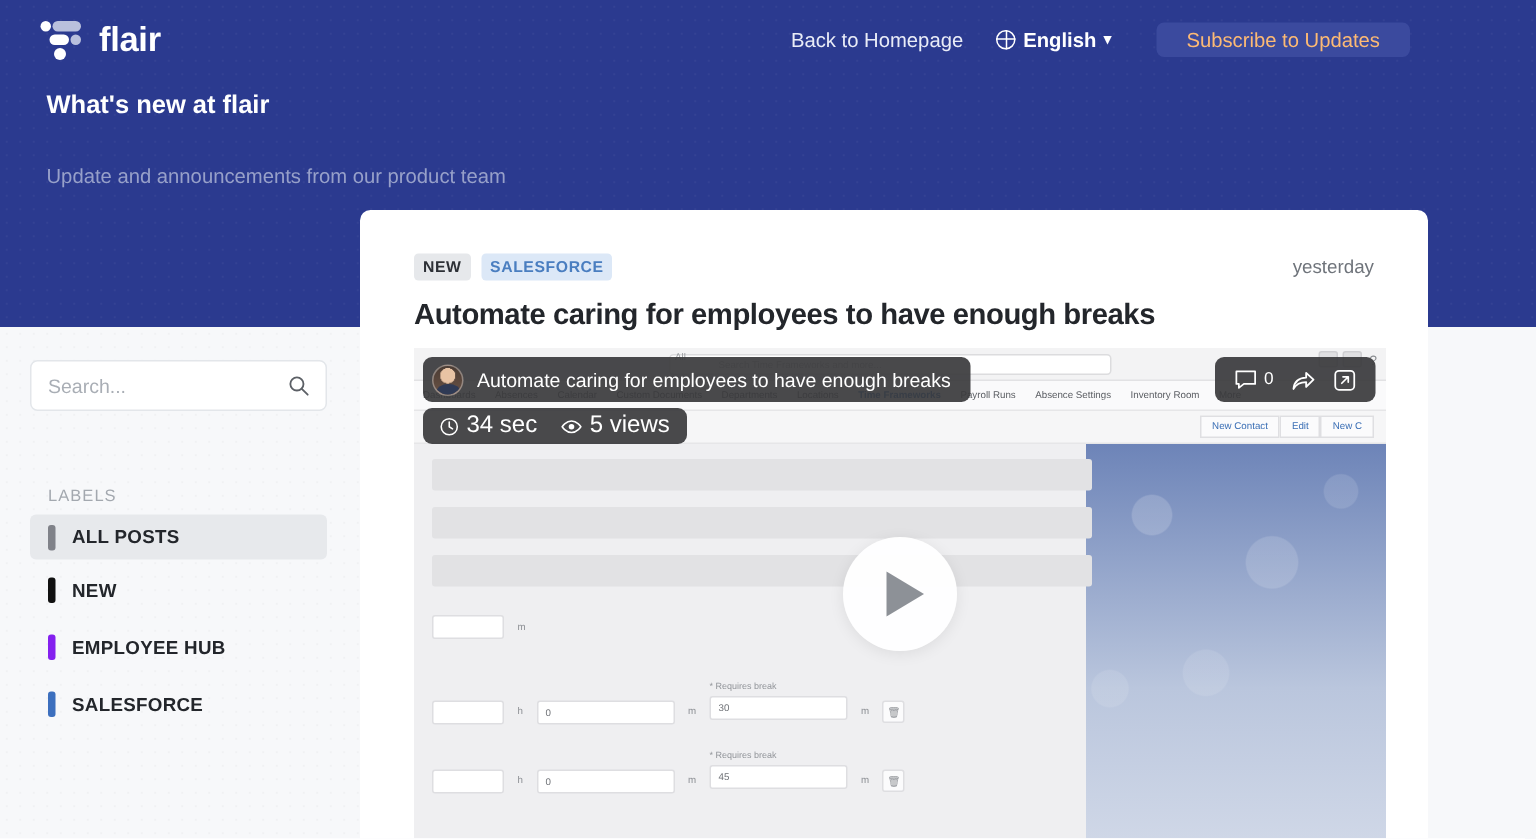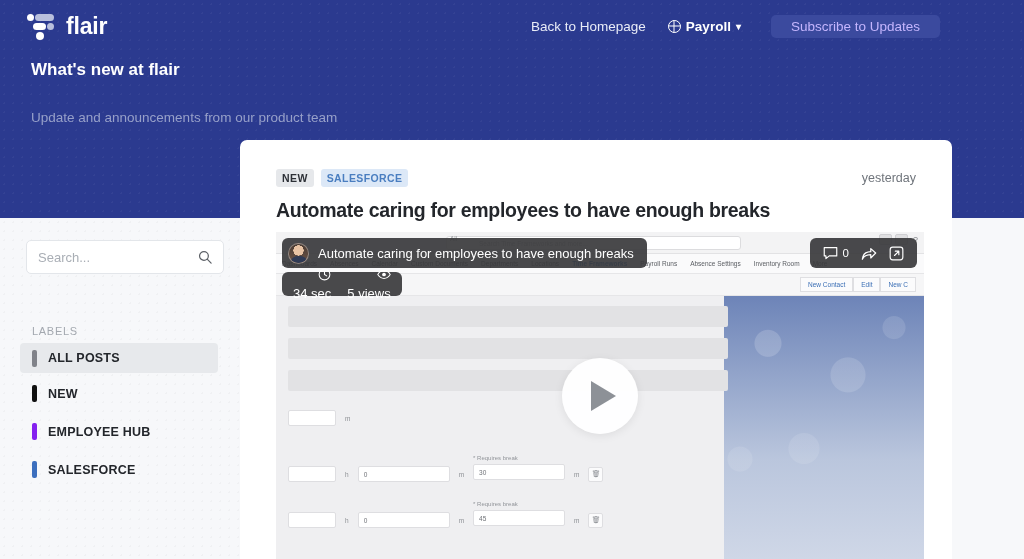--- a/index.html
+++ b/index.html
@@ -122,21 +122,21 @@
   }
   .caret {
     font-size: 10px;
     line-height: 1;
     margin-top: 1px;
   }
 
   .subscribe-btn {
     margin-left: 30px;
     background: #3b4a9e;
-    color: #c4b5fd;
+    color: #fdba74;
     font-size: 13.5px;
     padding: 4px 20px;
     border-radius: 5px;
     cursor: pointer;
     white-space: nowrap;
   }
 
   .page-title {
     position: absolute;
     left: 31px;
@@ -161,21 +161,21 @@
     top: 218px;
     width: 240px;
     height: 341px;
     background: #f7f8fa;
     background-image: radial-gradient(rgba(0,0,0,0.028) 1px, transparent 1px);
     background-size: 9px 9px;
   }
 
   .search-box {
     position: absolute;
-    left: 26px;
+    left: 20px;
     top: 22px;
     width: 198px;
     height: 34px;
     background: #ffffff;
     border: 1px solid #e3e6ea;
     border-radius: 5px;
     display: flex;
     align-items: center;
     padding: 0 11px;
   }
@@ -509,26 +509,25 @@
     height: 24px;
     background: rgba(58,58,60,0.92);
     border-radius: 6px;
     display: flex;
     align-items: center;
     gap: 6px;
     padding: 0 11px;
   }
   .ov-stat {
     display: flex;
-    align-items: flex-end;
+    align-items: center;
     gap: 5px;
     color: #ffffff;
-    font-size: 13px;
-    white-space: nowrap;
-    flex-direction: column;
+    font-size: 16px;
+    white-space: nowrap;
   }
   .ov-stats .gap { width: 4px; }
 
   .ov-actions {
     position: absolute;
     right: 7px;
     top: 6px;
     height: 30px;
     background: rgba(58,58,60,0.92);
     border-radius: 6px;
@@ -589,21 +588,21 @@
           <i class="lm-dot3"></i>
         </span>
         <span class="brand-name">flair</span>
       </div>
 
       <div class="nav-right">
         <span class="nav-link">Back to Homepage</span>
 
         <span class="lang">
           <span class="globe"></span>
-          <span>Payroll</span>
+          <span>English</span>
           <span class="caret">▾</span>
         </span>
 
         <span class="subscribe-btn">Subscribe to Updates</span>
       </div>
     </div>
 
     <div class="page-title">What's new at flair</div>
     <div class="page-subtitle">Update and announcements from our product team</div>
   </div>

